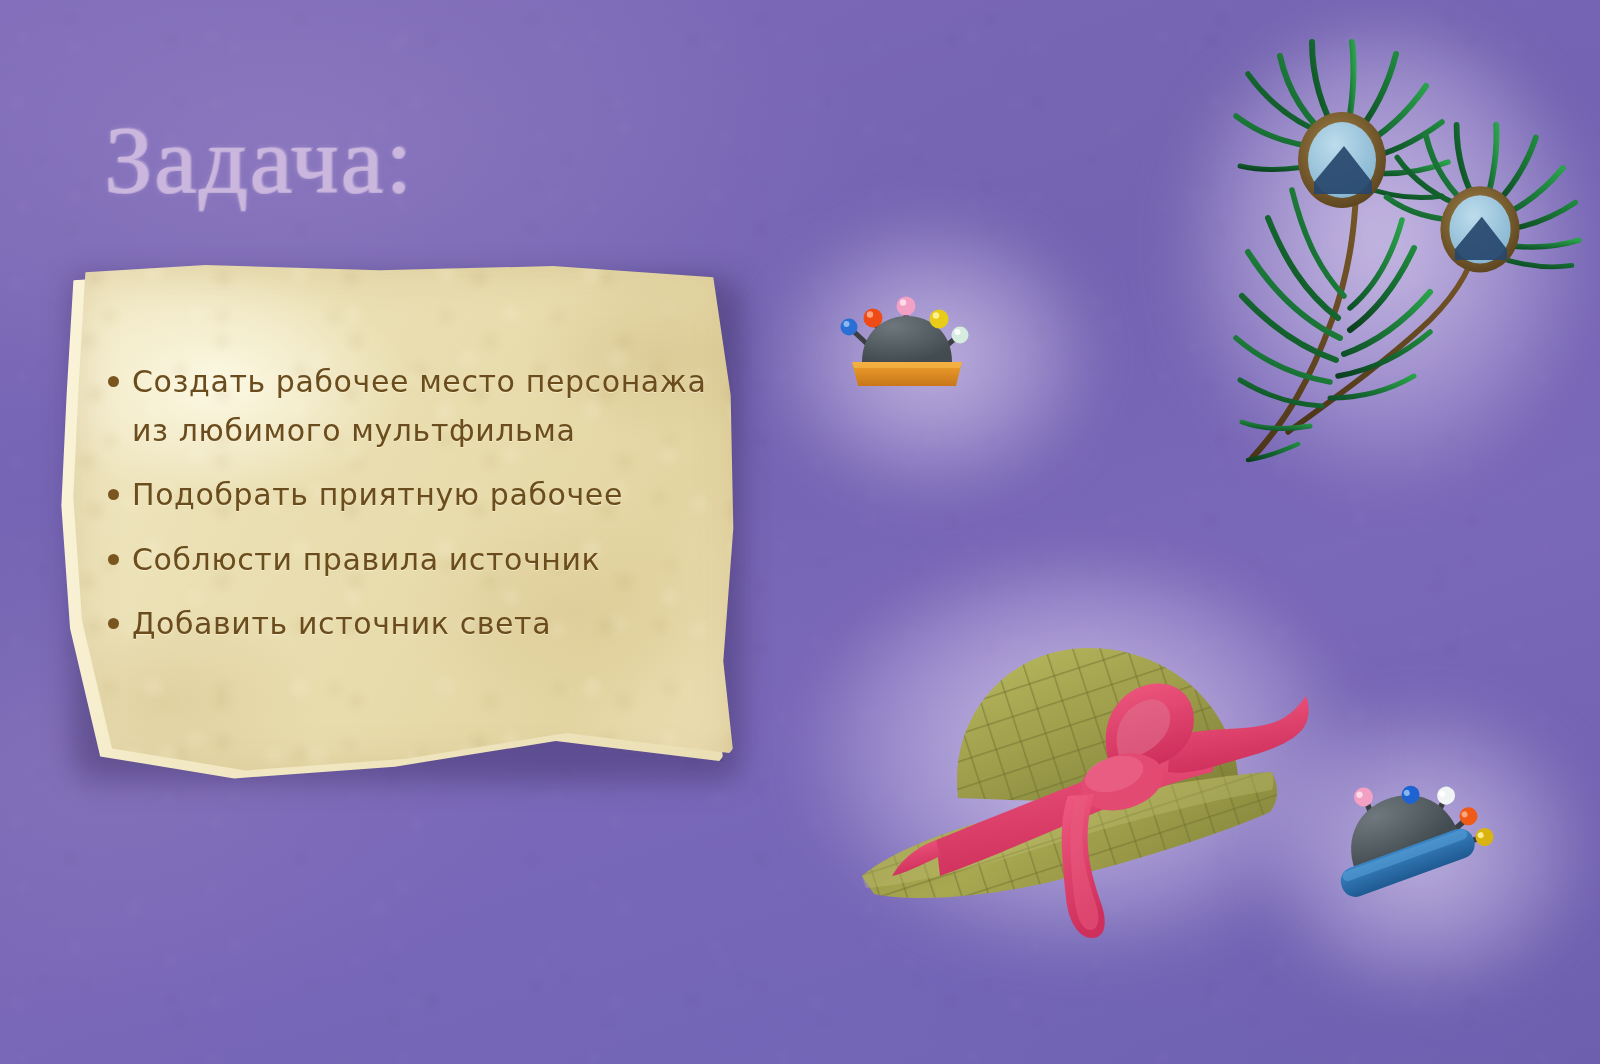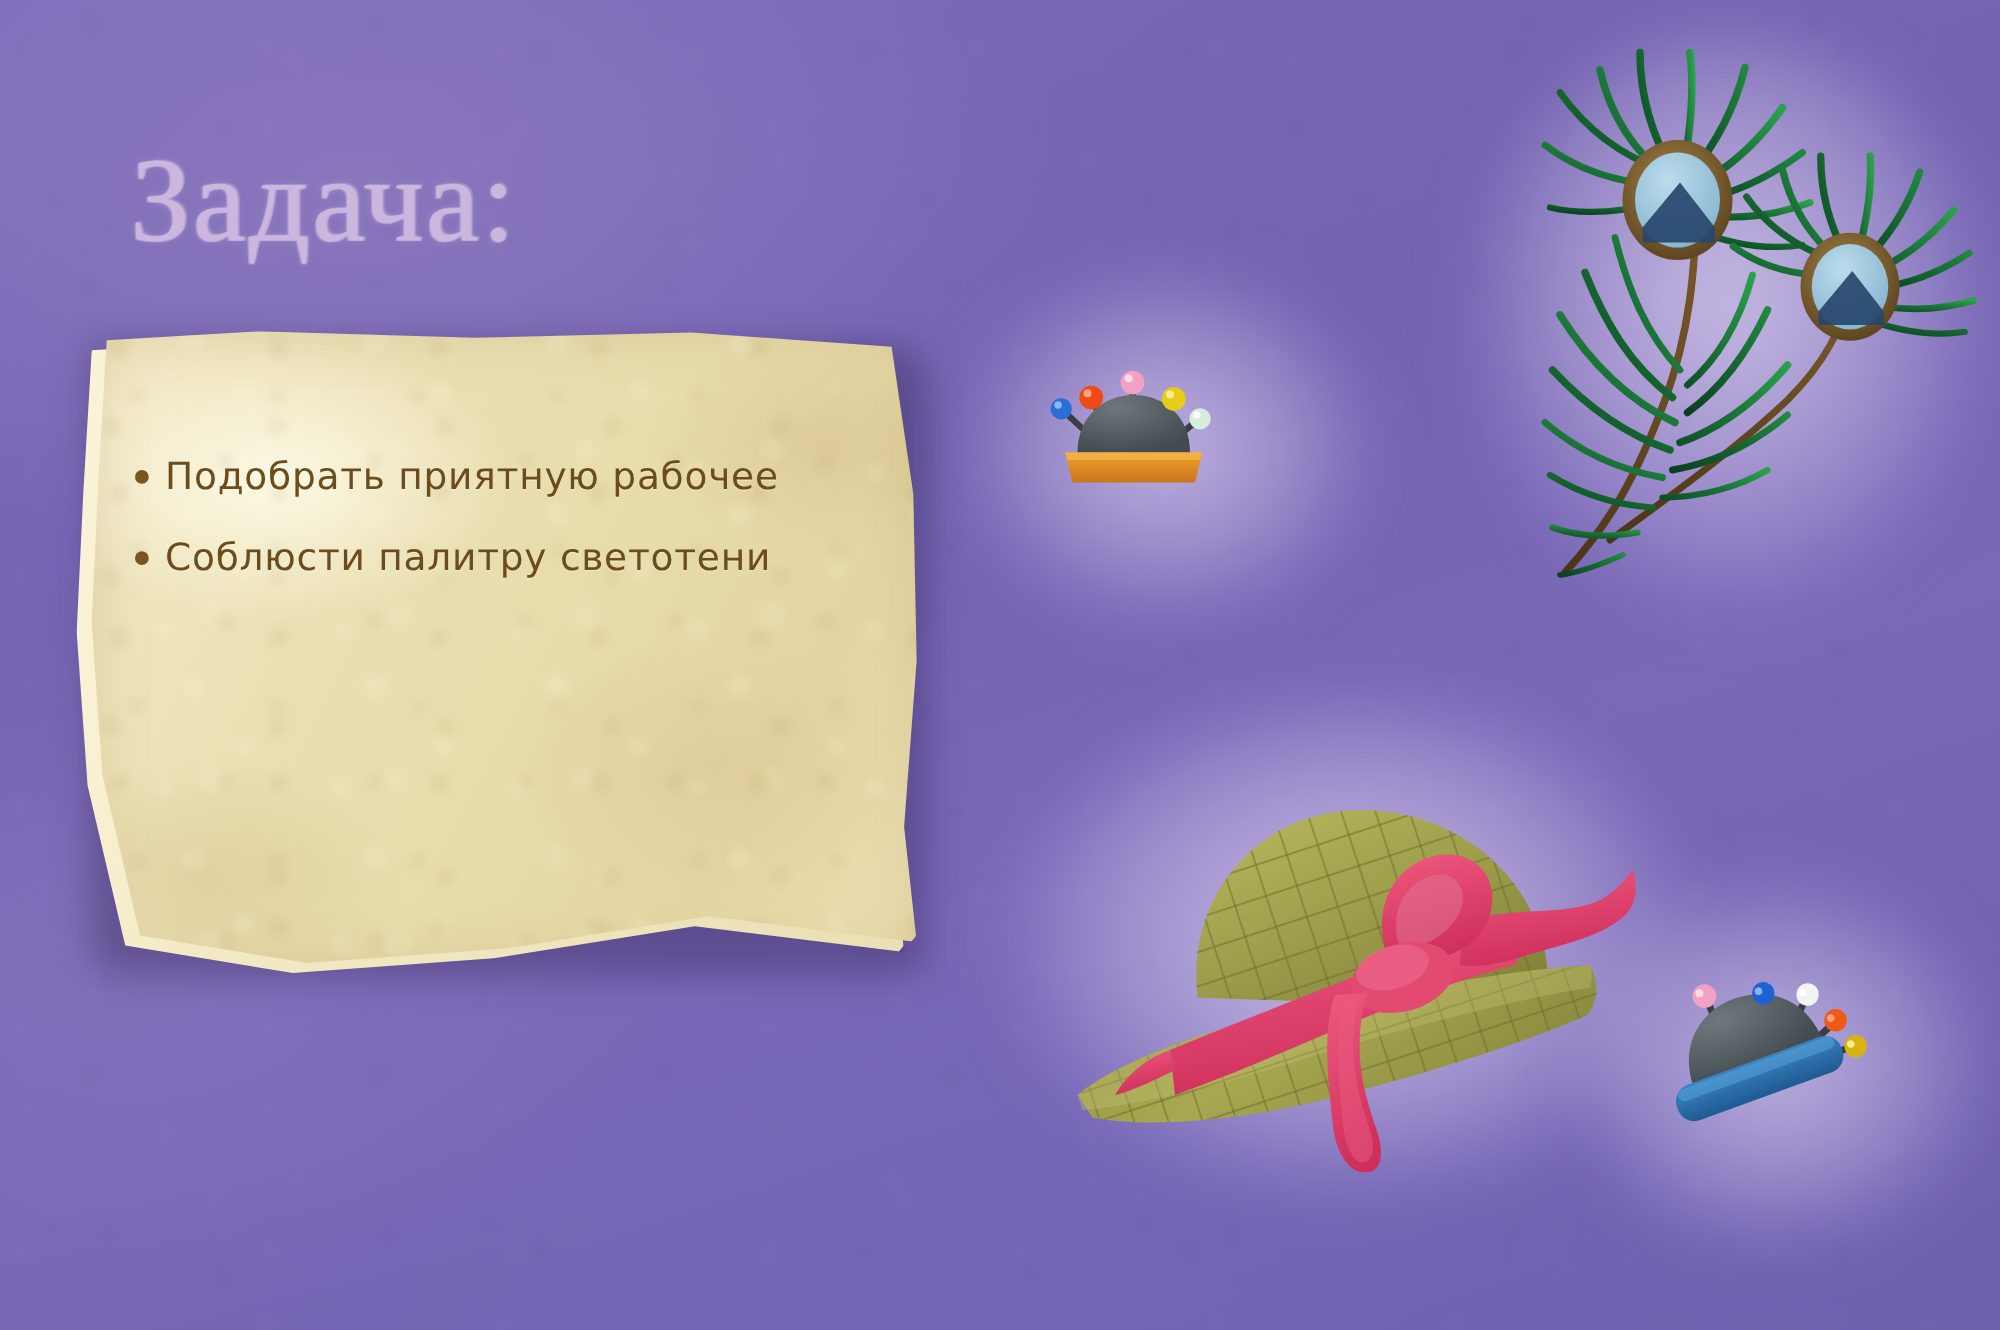--- a/index.html
+++ b/index.html
@@ -427,22 +427,30 @@
   <div id="parchment-wrap">
     <div class="parchment-shadow"></div>
     <div class="parchment-edge"></div>
     <div class="parchment">
       <div class="parchment-grain"></div>
     </div>
 
     <ul id="task-list">
       <li class="task-item">
         <span class="task-dot"></span>
+        <span class="task-text">Создать рабочее место персонажа из любимого мультфильма</span>
+      </li>
+      <li class="task-item">
+        <span class="task-dot"></span>
         <span class="task-text">Подобрать приятную рабочее</span>
       </li>
       <li class="task-item">
         <span class="task-dot"></span>
-        <span class="task-text">Соблюсти палитру светотени</span>
+        <span class="task-text">Соблюсти правила источник</span>
+      </li>
+      <li class="task-item">
+        <span class="task-dot"></span>
+        <span class="task-text">Добавить источник света</span>
       </li>
     </ul>
   </div>
 
 </div>
 
 </body></html>

